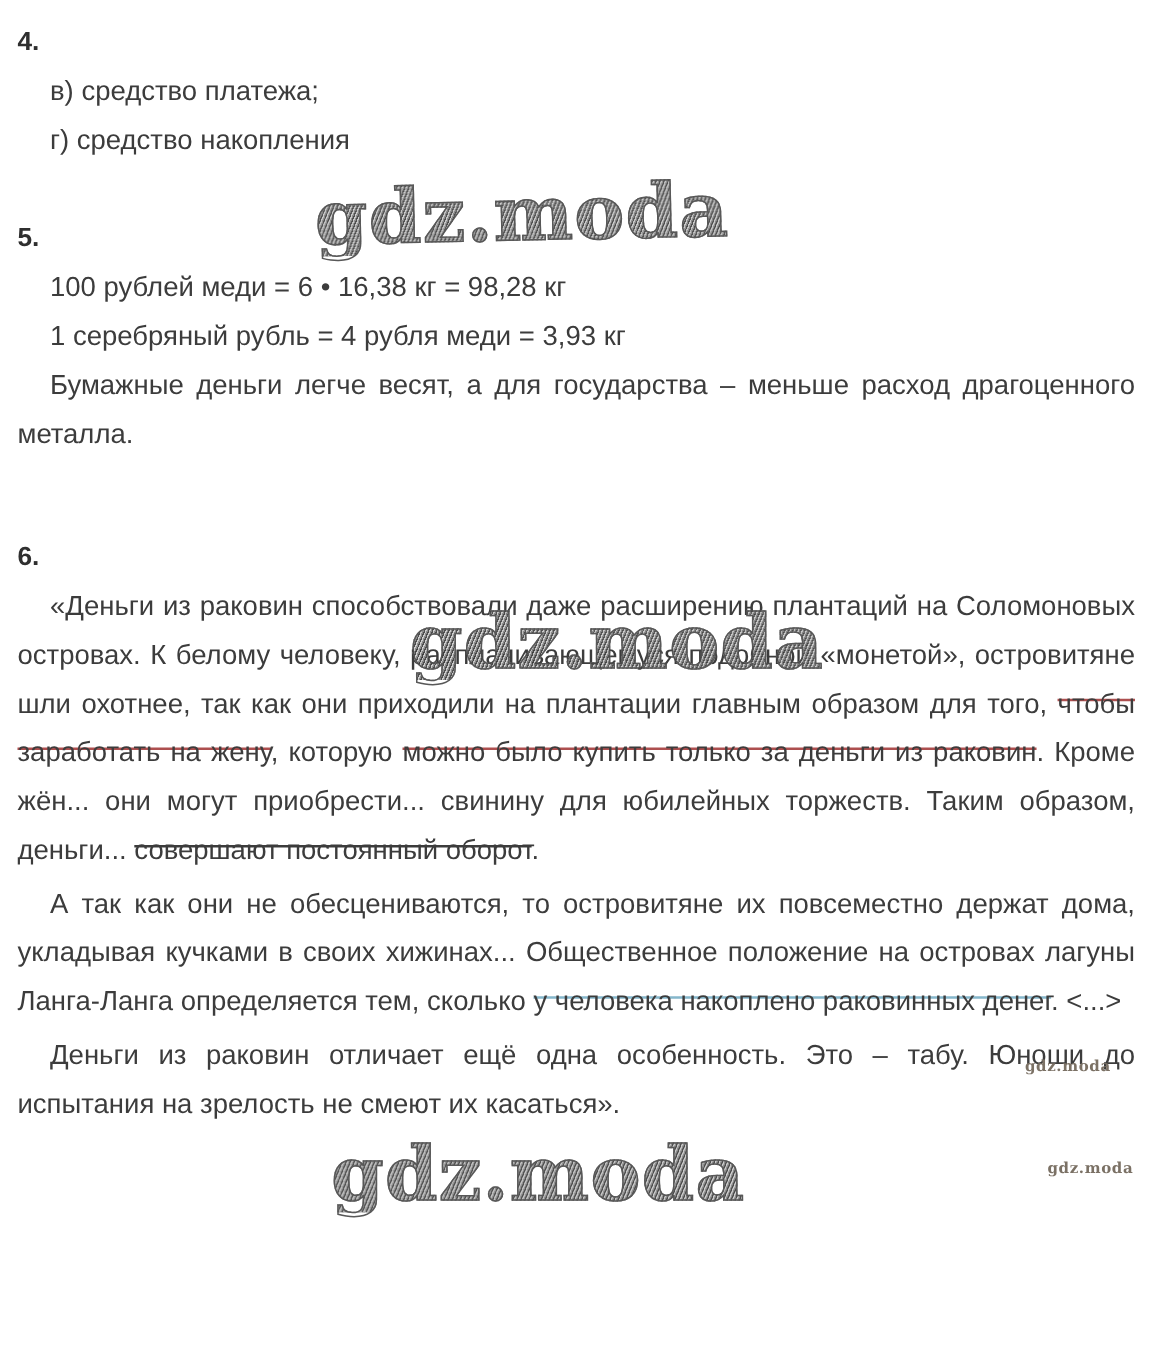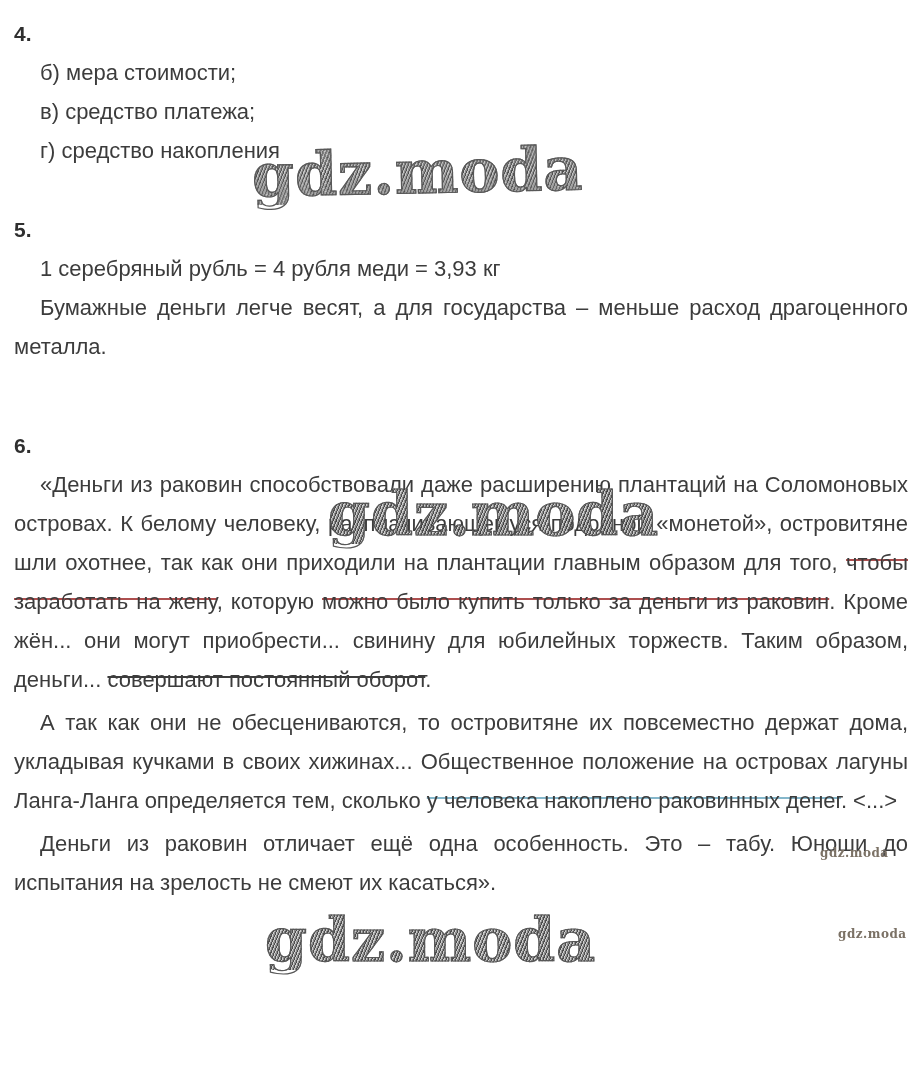--- a/index.html
+++ b/index.html
@@ -58,27 +58,27 @@
 <div class="page">
 
   <div class="wm wm-large wm-top">gdz.moda</div>
   <div class="wm wm-large wm-mid">gdz.moda</div>
   <div class="wm wm-large wm-bot">gdz.moda</div>
   <div class="wm wm-small wm-s1">gdz.moda</div>
   <div class="wm wm-small wm-s2">gdz.moda</div>
 
   <section>
     <div class="sec-num">4.</div>
-    <div class="opt-line">б) мера стоимости;</div>
     <div class="opt-line">в) средство платежа;</div>
     <div class="opt-line">г) средство накопления</div>
   </section>
 
   <section class="sec5">
     <div class="sec-num">5.</div>
+    <div class="calc-line">100 рублей меди = 6 • 16,38 кг = 98,28 кг</div>
     <div class="calc-line">1 серебряный рубль = 4 рубля меди = 3,93 кг</div>
     <p class="para">Бумажные деньги легче весят, а для государства – меньше расход драгоценного металла.</p>
   </section>
 
   <section class="sec6">
     <div class="sec-num">6.</div>
     <p class="para"><span>«Деньги из раковин способствовали даже расширению плантаций на Соломоновых островах. К белому человеку, расплачивающемуся подобной «монетой», островитяне шли охотнее, так как они приходили на плантации главным образом для того, </span><span class="mark mark-red">чтобы заработать на жену</span><span>, которую </span><span class="mark mark-red">можно было купить только за деньги из раковин</span><span>. Кроме жён... они могут приобрести... свинину для юбилейных торжеств. Таким образом, деньги... </span><span class="mark mark-teal">совершают постоянный оборот</span><span>.</span></p>
     <p class="para"><span>А так как они не обесцениваются, то островитяне их повсеместно держат дома, укладывая кучками в своих хижинах... Общественное положение на островах лагуны Ланга-Ланга определяется тем, сколько </span><span class="mark mark-blue">у человека накоплено раковинных денег</span><span>. &lt;...&gt;</span></p>
     <p class="para"><span>Деньги из раковин отличает ещё одна особенность. Это – табу. Юноши до испытания на зрелость не смеют их касаться».</span></p>
   </section>

